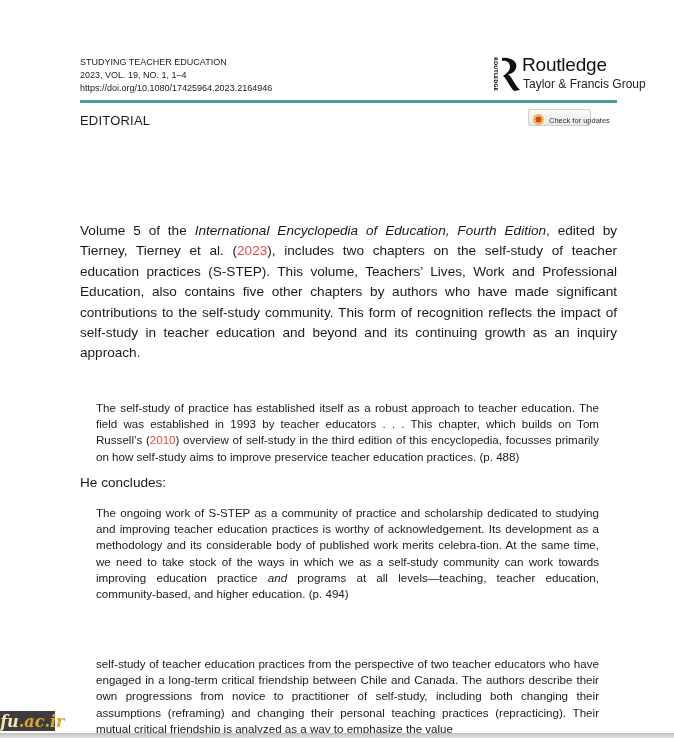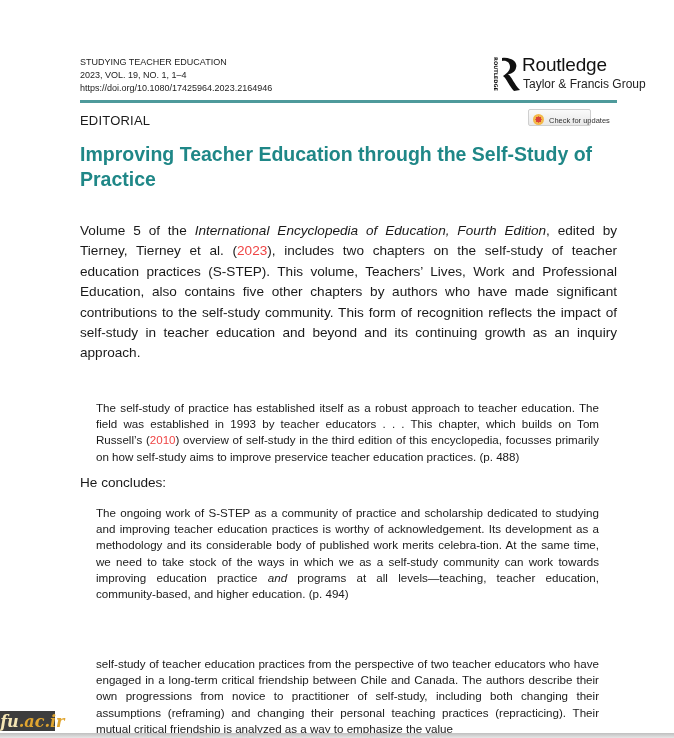--- a/index.html
+++ b/index.html
@@ -101,21 +101,20 @@
 
     <div class="rule"></div>
 
     <div class="section-label">EDITORIAL</div>
 
     <div class="update-btn">
       <span class="update-icon"></span>
       <span class="update-label">Check for updates</span>
     </div>
 
-    <h1 class="title">Improving Teacher Education through the Self-Study of Practice</h1>
 
     <p class="body-text" style="top:221px;">
       <span>Volume 5 of the </span><i>International Encyclopedia of Education, Fourth Edition</i><span>, edited by Tierney, Tierney et al. (</span><a class="cite">2023</a><span>), includes two chapters on the self-study of teacher education practices (S-STEP). This volume, Teachers’ Lives, Work and Professional Education, also contains five other chapters by authors who have made significant contributions to the self-study community. This form of recognition reflects the impact of self-study in teacher education and beyond and its continuing growth as an inquiry approach.</span>
     </p>
 
 
     <p class="quote-text" style="top:400px;">
       <span>The self-study of practice has established itself as a robust approach to teacher education. The field was established in 1993 by teacher educators . . . This chapter, which builds on Tom Russell’s (</span><a class="cite">2010</a><span>) overview of self-study in the third edition of this encyclopedia, focusses primarily on how self-study aims to improve preservice teacher education practices. (p. 488)</span>
     </p>
 

